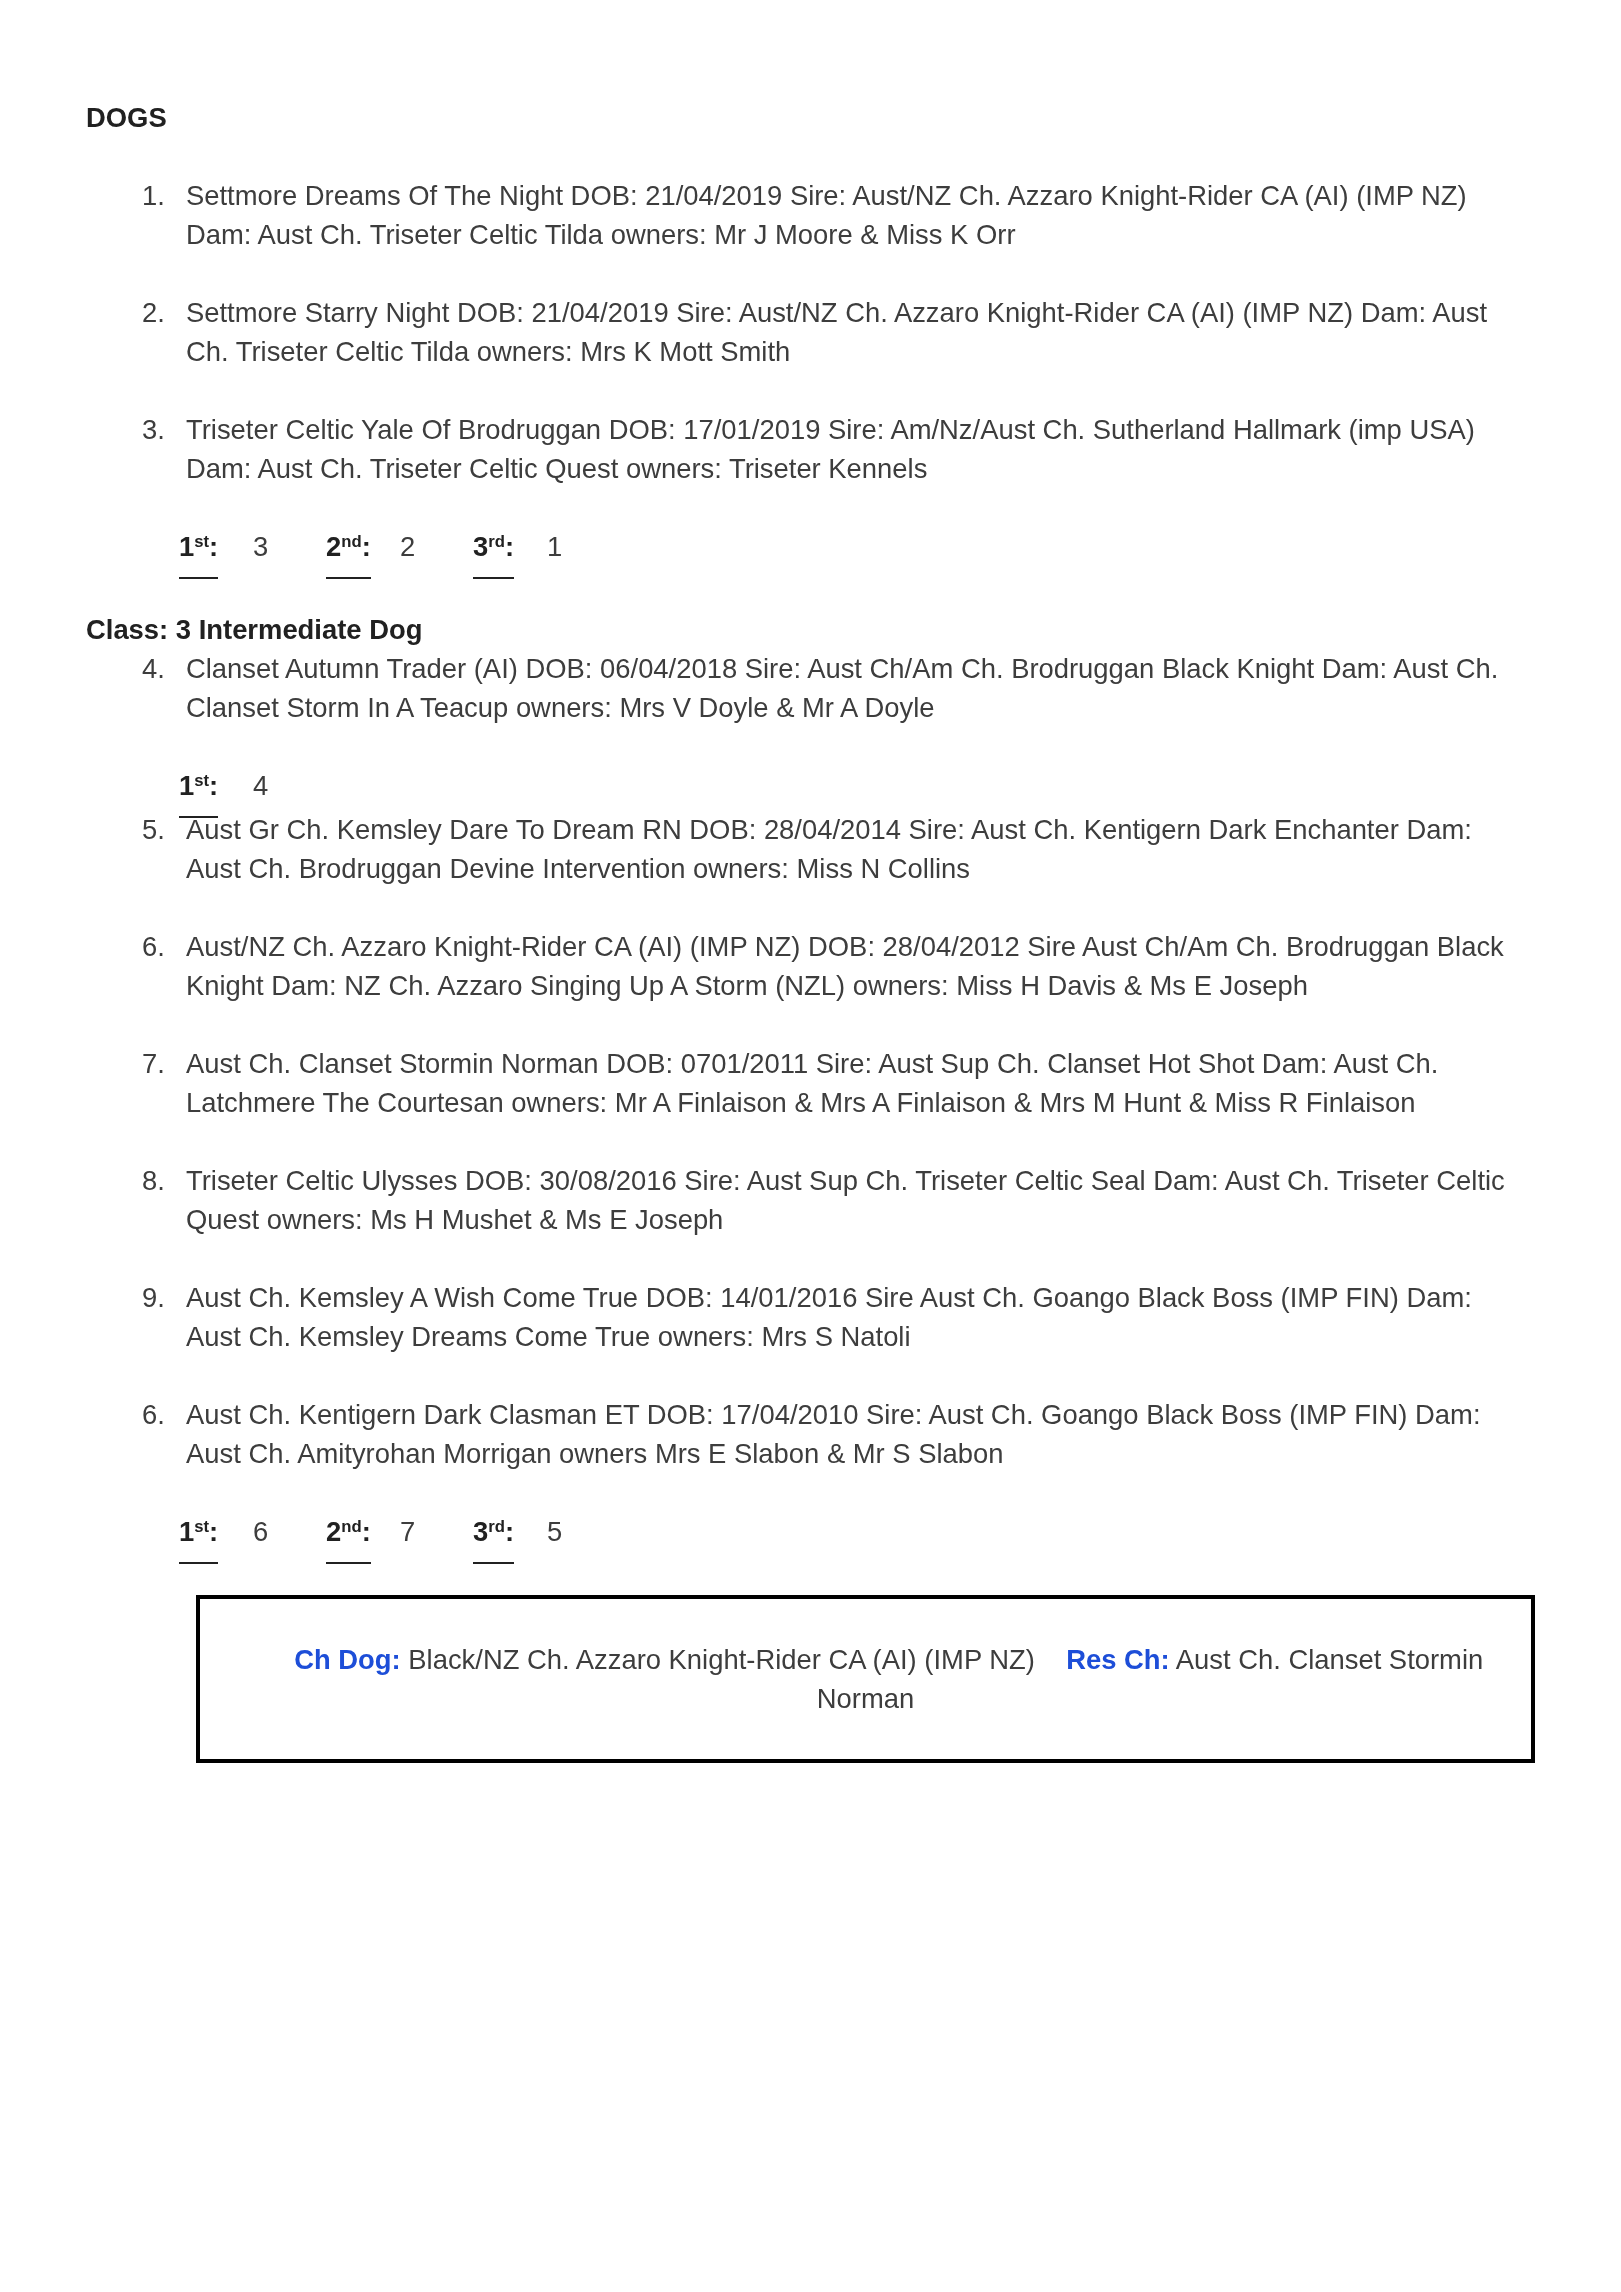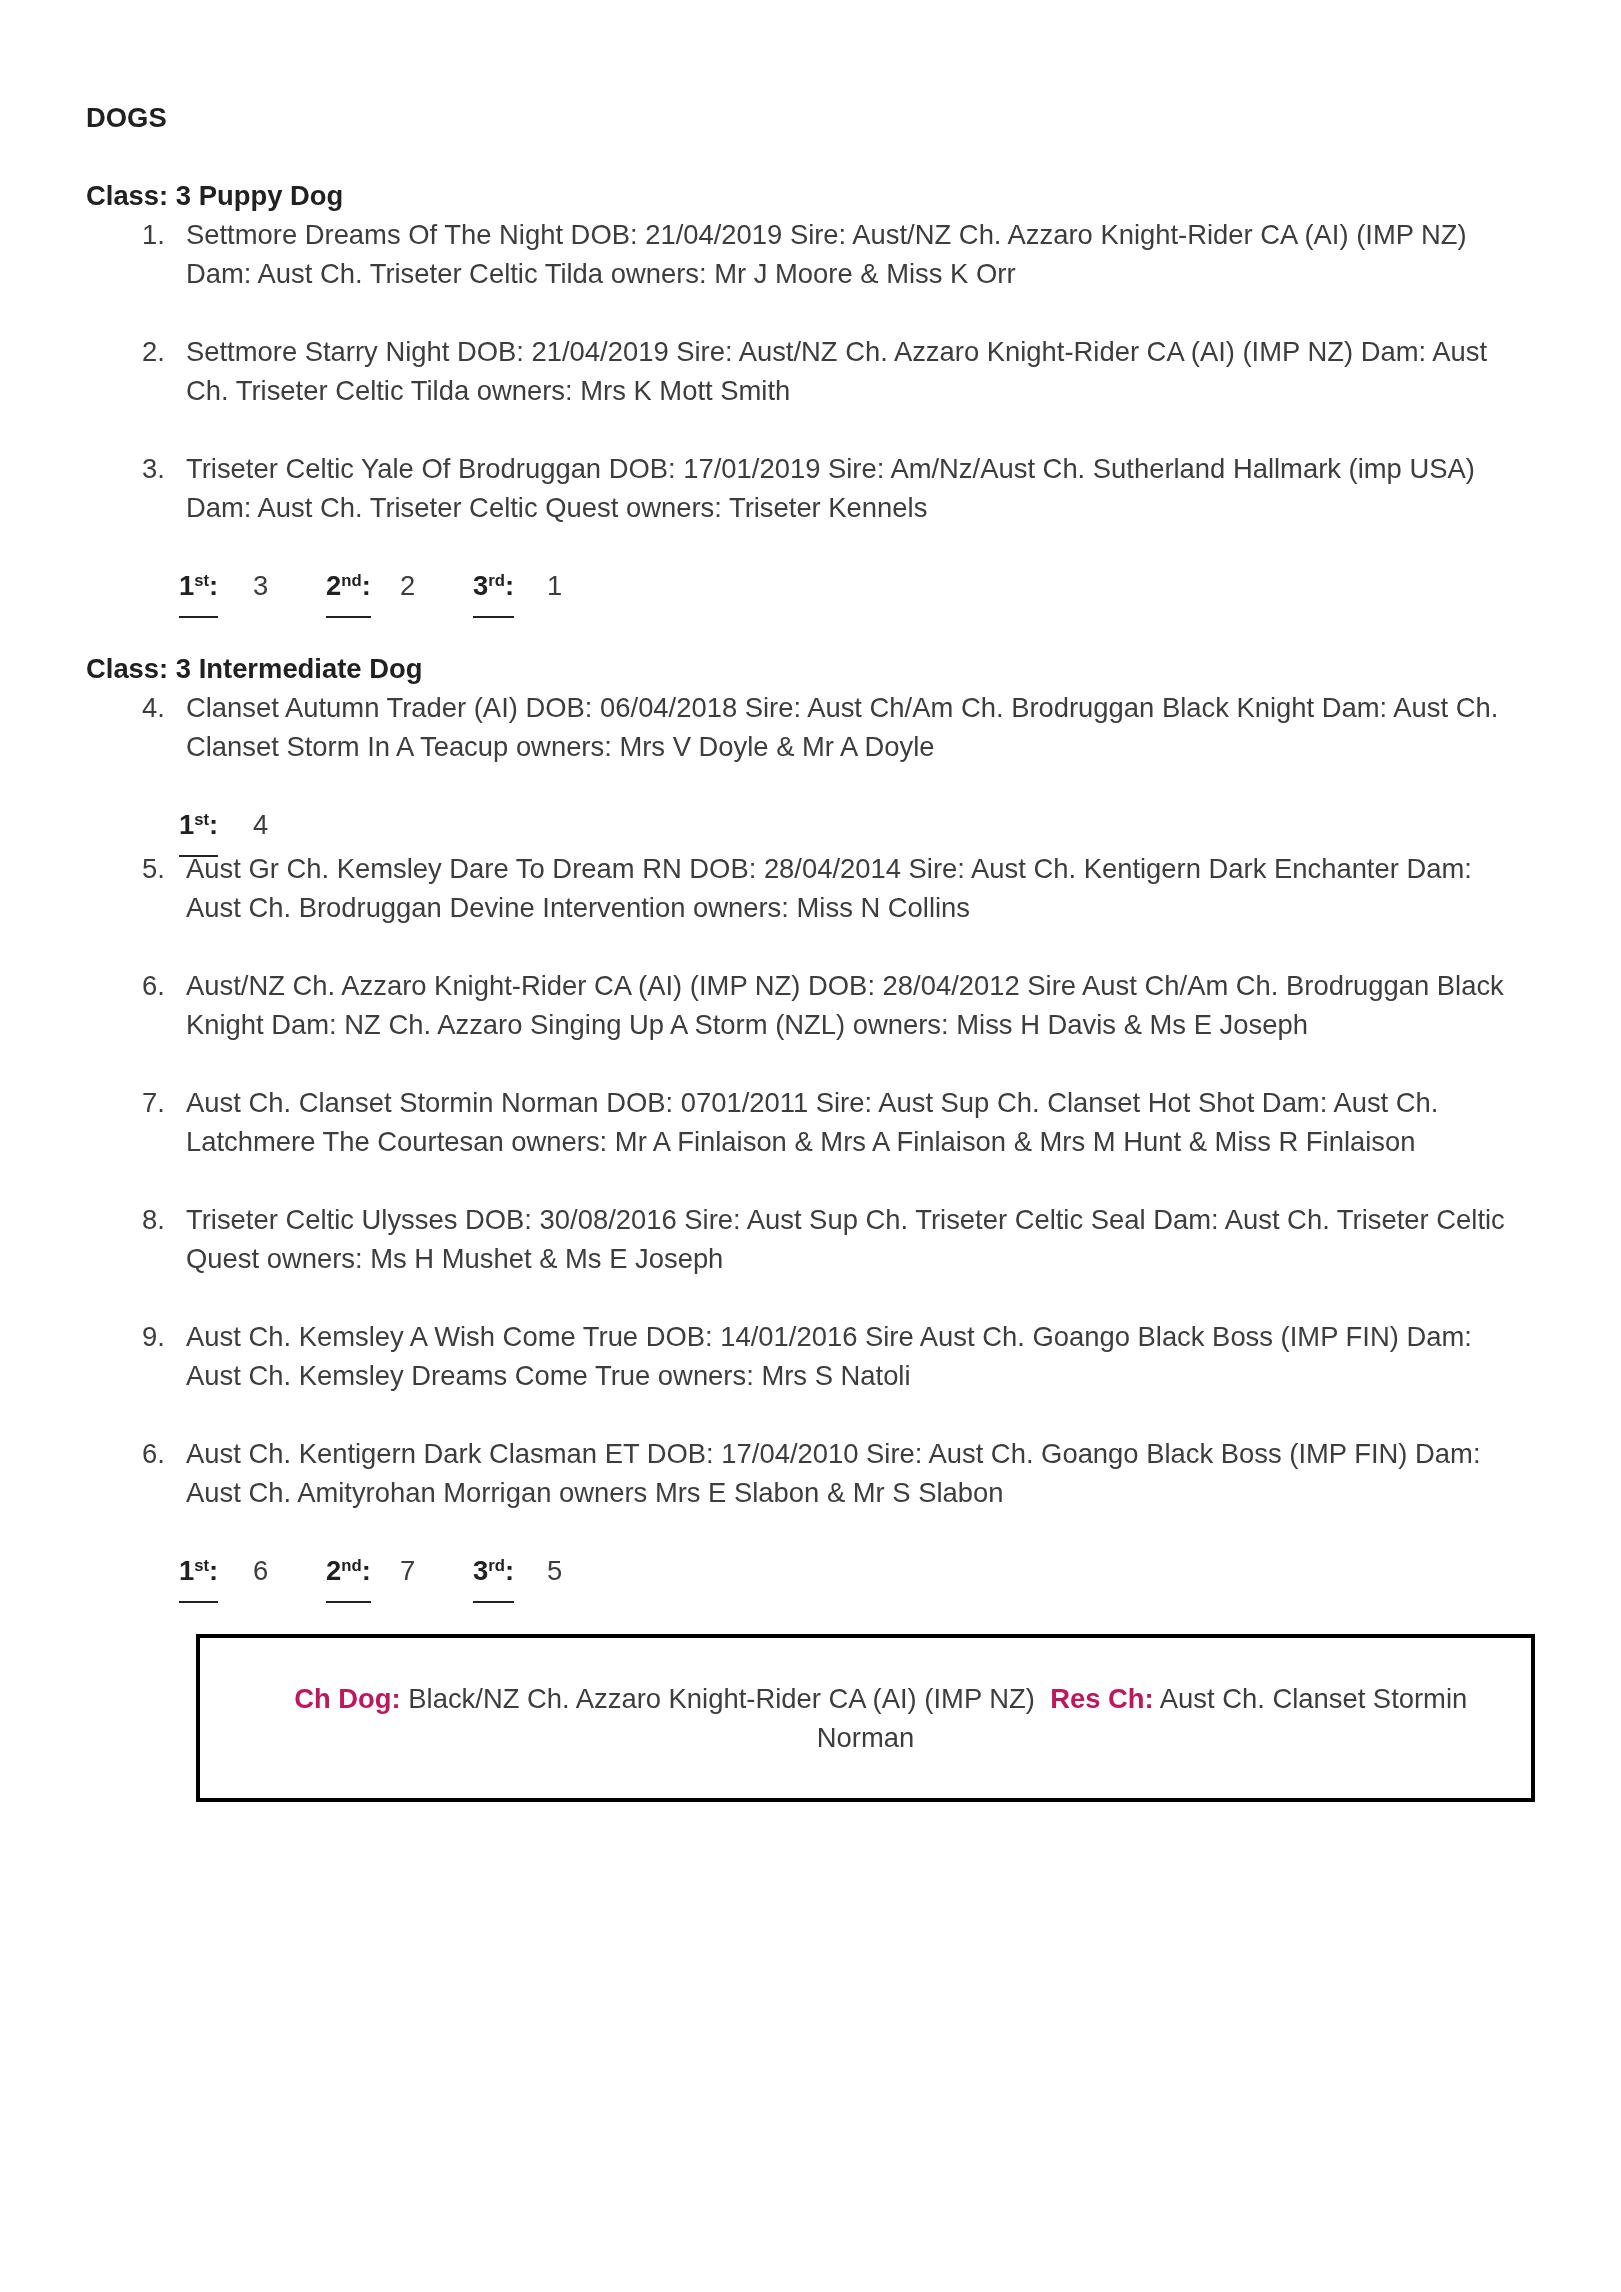--- a/index.html
+++ b/index.html
@@ -69,31 +69,30 @@
     box-sizing: border-box;
     margin-left: 110px;
     margin-top: 42px;
     width: 1339px;
     border: 4.9px solid #000000;
     padding: 2px 13.7px;
     text-align: center;
     white-space: pre-wrap;
     color: #3d3d3d;
   }
-  .challenge-box .bold-label { font-weight: bold; color: #be185d; }
+  .challenge-box .bold-label { font-weight: bold; color: #1d4ed8; margin-left: 16px; }
 </style>
 </head>
 <body>
 
 <div class="page">
 
   <h1 class="doc-title">DOGS</h1>
 
   <section>
-    <h2 class="class-header">Class: 3 Puppy Dog</h2>
 
     <div class="entry">
       <span class="num">1.</span>
       <span class="etext">Settmore Dreams Of The Night DOB: 21/04/2019 Sire: Aust/NZ Ch. Azzaro Knight-Rider CA (AI) (IMP NZ) Dam: Aust Ch. Triseter Celtic Tilda owners: Mr J Moore &amp; Miss K Orr</span>
     </div>
     <div class="entry">
       <span class="num">2.</span>
       <span class="etext">Settmore Starry Night DOB: 21/04/2019 Sire: Aust/NZ Ch. Azzaro Knight-Rider CA (AI) (IMP NZ) Dam: Aust Ch. Triseter Celtic Tilda owners: Mrs K Mott Smith</span>
     </div>
     <div class="entry">

